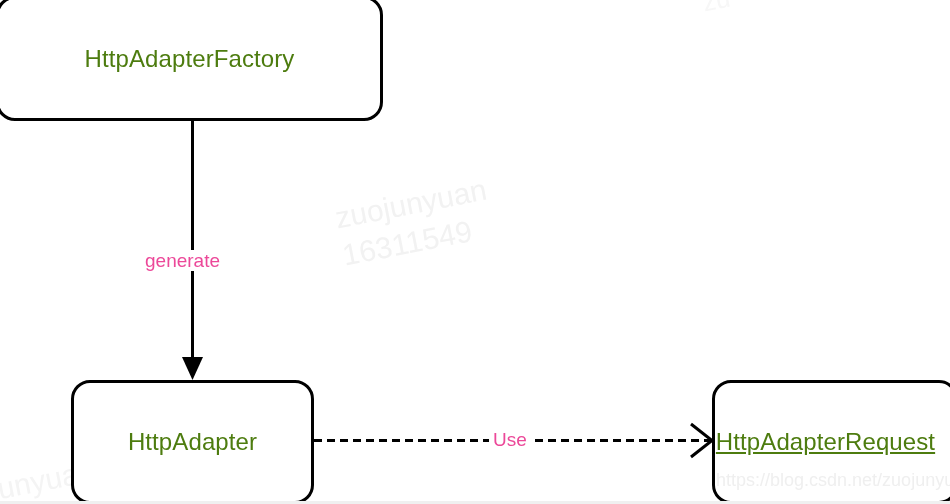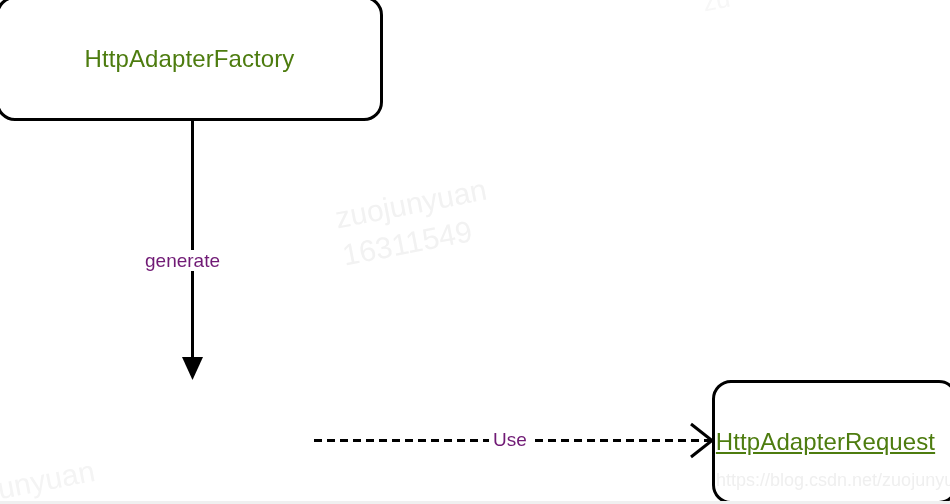--- a/index.html
+++ b/index.html
@@ -67,21 +67,21 @@
     width: 950px;
     height: 504px;
     z-index: 2;
   }
 
   
   .edge-label {
     position: absolute;
     font-size: 19px;
     line-height: 1;
-    color: #701a75;
+    color: #ec4899;
     background: #ffffff;
     white-space: nowrap;
     z-index: 4;
     padding: 1px 4px;
   }
   #label-generate {
     left: 141px;
     top: 250px;
   }
   #label-use {
@@ -168,20 +168,23 @@
   </div>
 
   <div class="watermark" id="wm-bottom-left">
     <span>junyuan</span>
   </div>
 
   <div class="node" id="node-factory">
     <span class="node-label">HttpAdapterFactory</span>
   </div>
 
+  <div class="node" id="node-adapter">
+    <span class="node-label">HttpAdapter</span>
+  </div>
 
   <div class="node" id="node-request">
     <span class="node-label">HttpAdapterRequest</span>
   </div>
 
   <div class="edge-label" id="label-generate">generate</div>
 
   <div class="edge-label" id="label-use">Use</div>
 
   <div class="watermark" id="wm-url">

